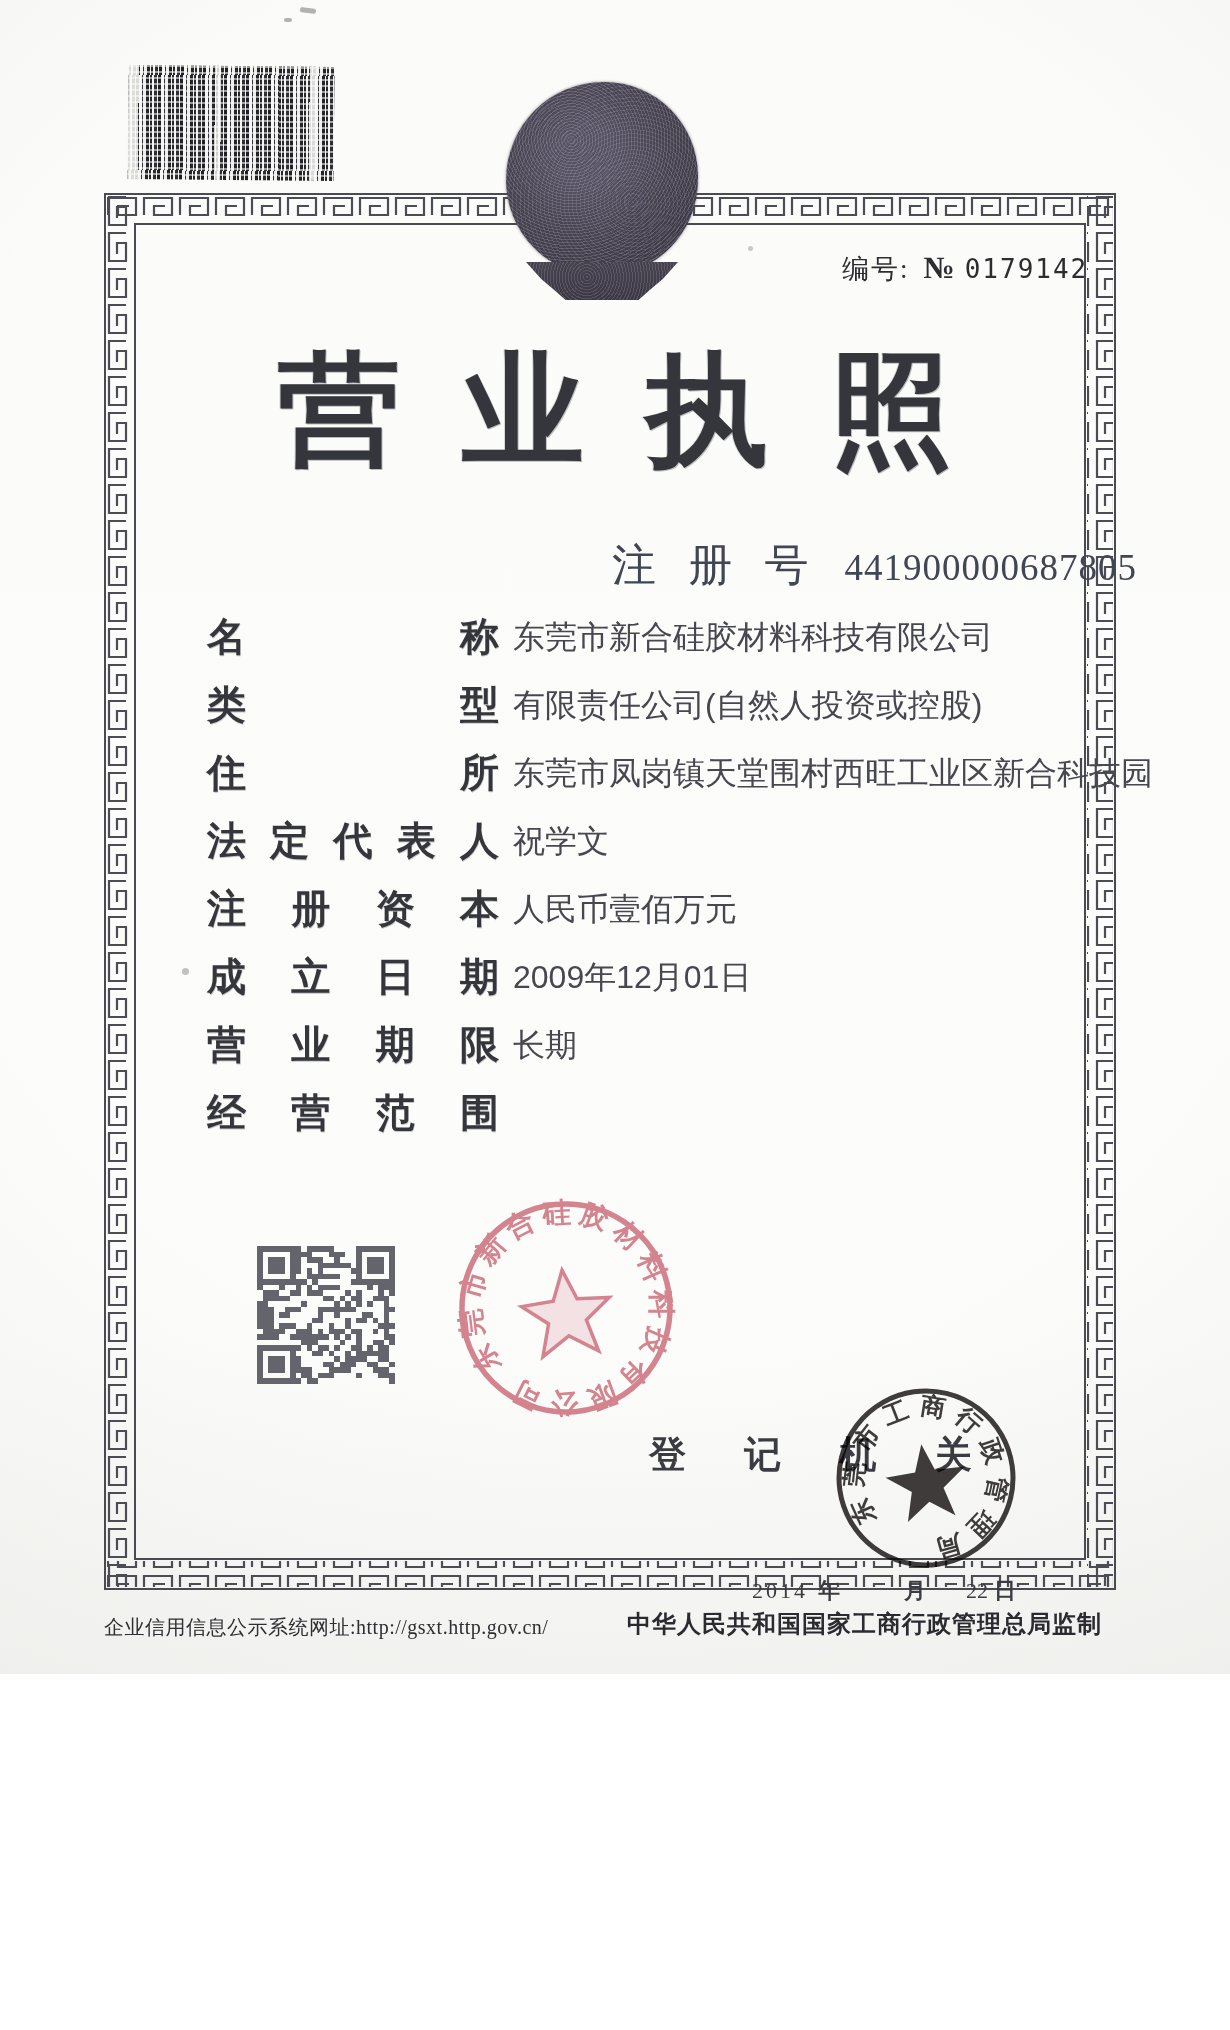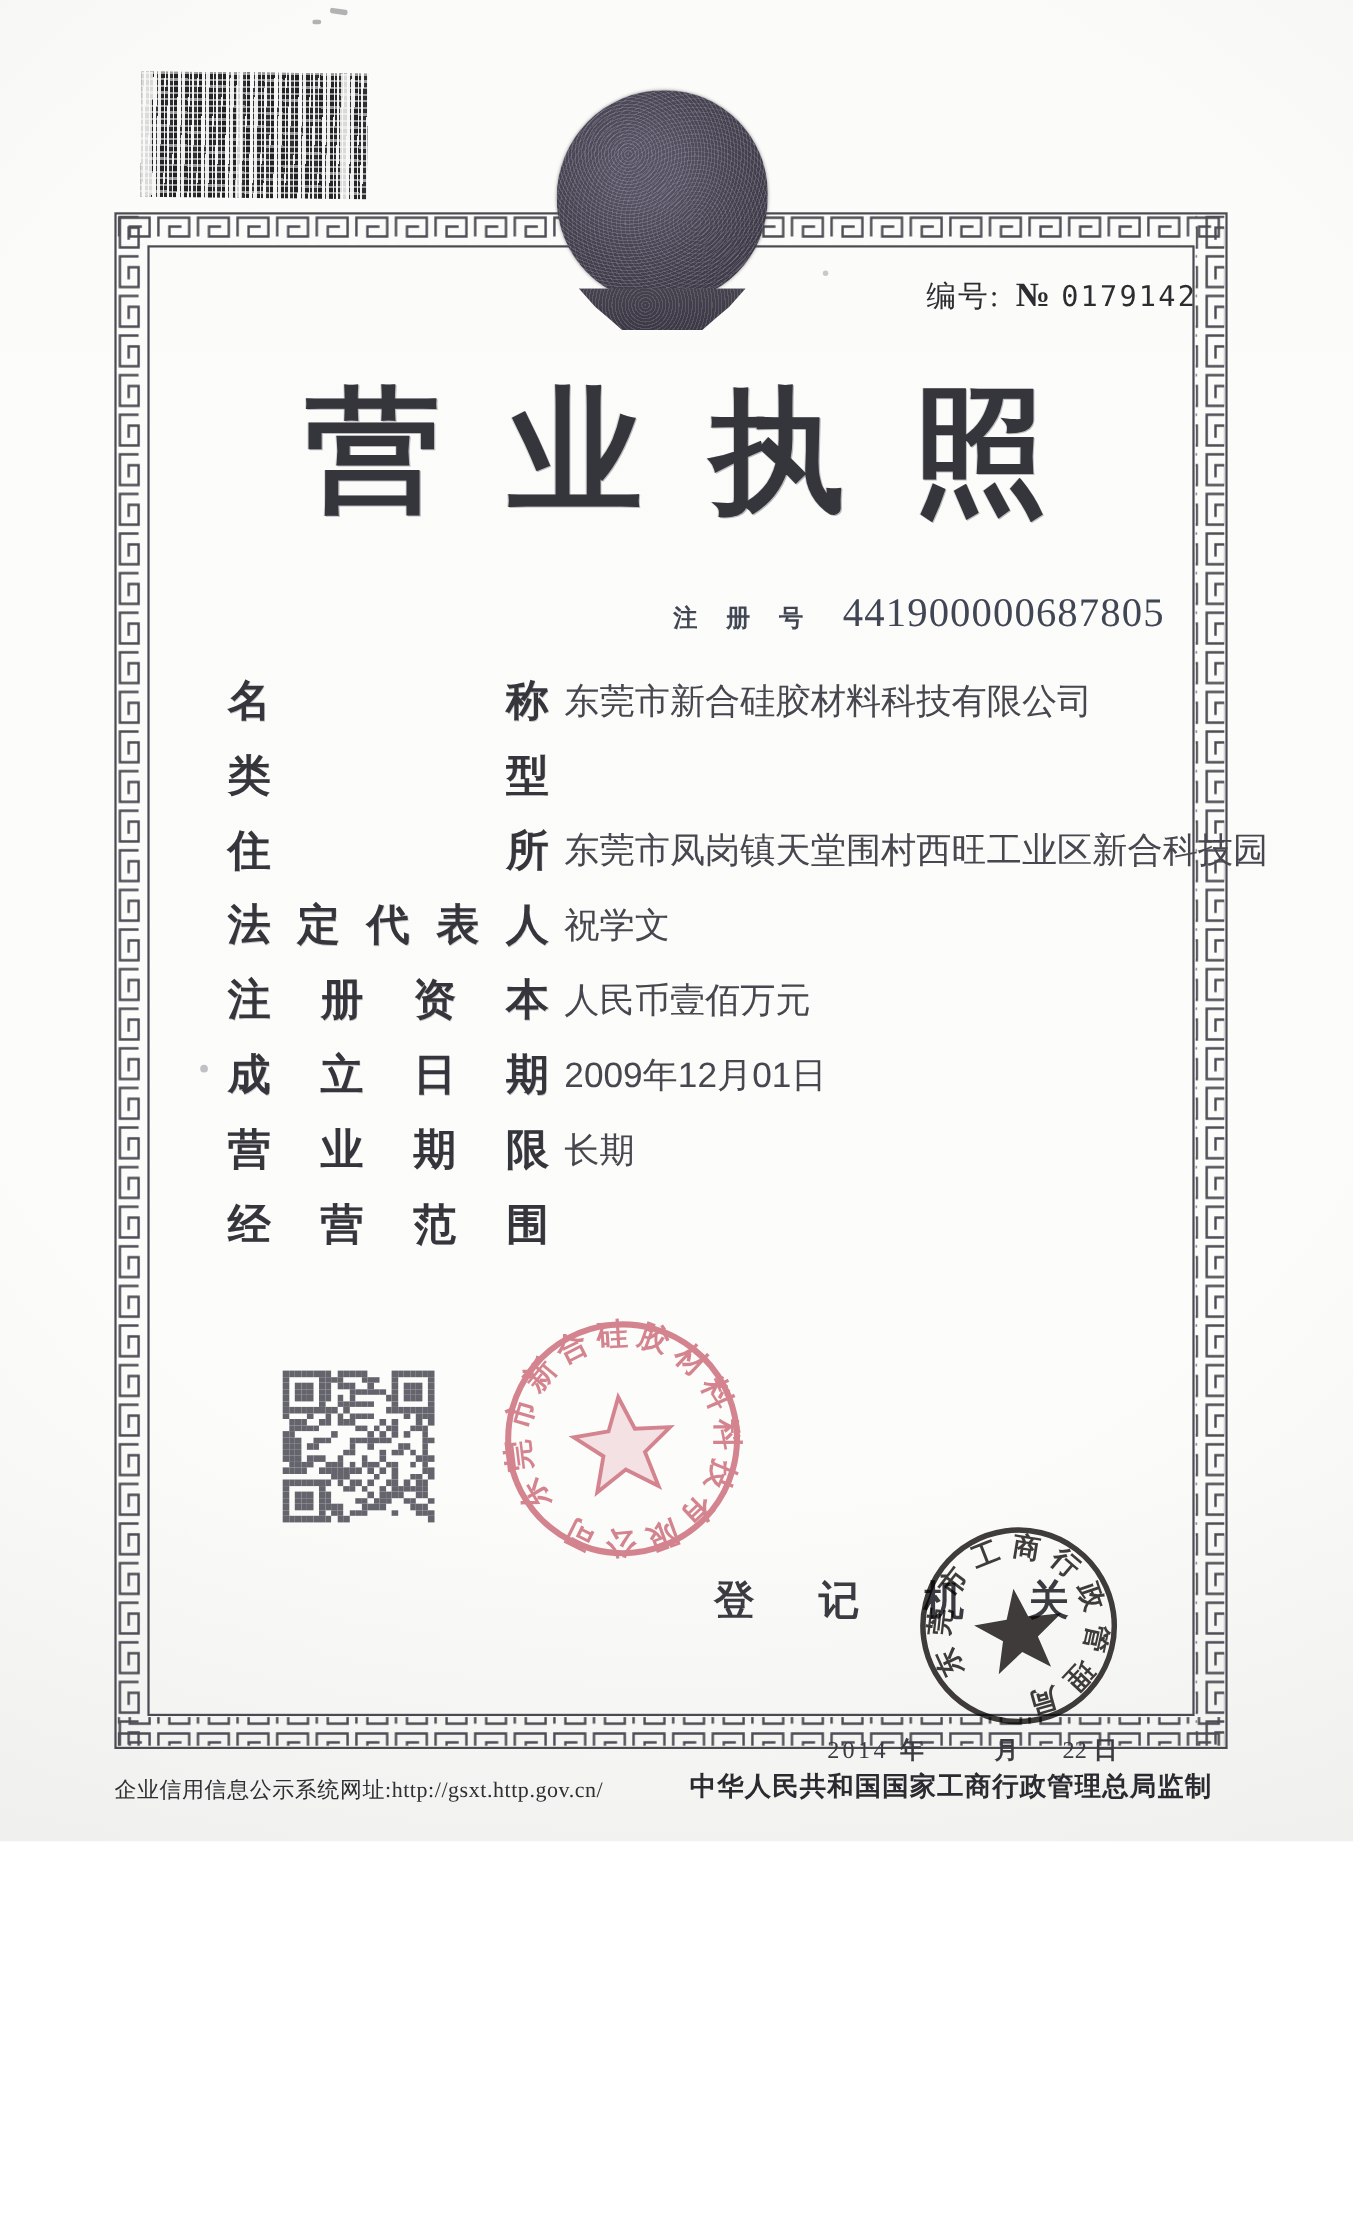--- a/index.html
+++ b/index.html
@@ -66,21 +66,21 @@
   .serial .num{font-family:"DejaVu Sans Mono", monospace; font-size:26px;}
   
   .title{
     position:absolute; left:0; width:1230px; top:330px; z-index:3;
     display:flex; justify-content:center; gap:62px;
     font-size:122px; font-weight:900; color:#35353c;
     text-shadow:1px 1px 0 rgba(110,110,118,.45), -1px 0 0 rgba(110,110,118,.25);
   }
   
   .regno{position:absolute; left:612px; top:536px; z-index:3; color:#414654; white-space:nowrap;}
-  .regno .lab{font-size:22px; font-weight:700; letter-spacing:10px; margin-right:26px;}
+  .regno .lab{font-size:44px; font-weight:400; letter-spacing:10px; margin-right:26px;}
   .regno .num{font-family:"Liberation Serif", serif; font-size:37px; letter-spacing:1px;}
   
   .fields{position:absolute; left:207px; top:610px; width:905px; z-index:3;}
   .field-row{display:flex; align-items:flex-start; min-height:68px;}
   .field-label{
     width:292px; flex-shrink:0; display:flex; justify-content:space-between;
     font-size:39px; font-weight:600; color:#35353c;
     text-shadow:.5px .5px 0 rgba(100,100,108,.35);
   }
   .field-value{margin-left:14px; padding-top:6px; font-size:32px; color:#47474f; white-space:nowrap;}
@@ -172,20 +172,21 @@
           <span>名</span>
           <span>称</span>
         </div>
         <div class="field-value">东莞市新合硅胶材料科技有限公司</div>
       </div>
       <div class="field-row">
         <div class="field-label">
           <span>类</span>
           <span>型</span>
         </div>
+        <div class="field-value">有限责任公司(自然人投资或控股)</div>
       </div>
       <div class="field-row">
         <div class="field-label">
           <span>住</span>
           <span>所</span>
         </div>
         <div class="field-value">东莞市凤岗镇天堂围村西旺工业区新合科技园</div>
       </div>
       <div class="field-row">
         <div class="field-label">

